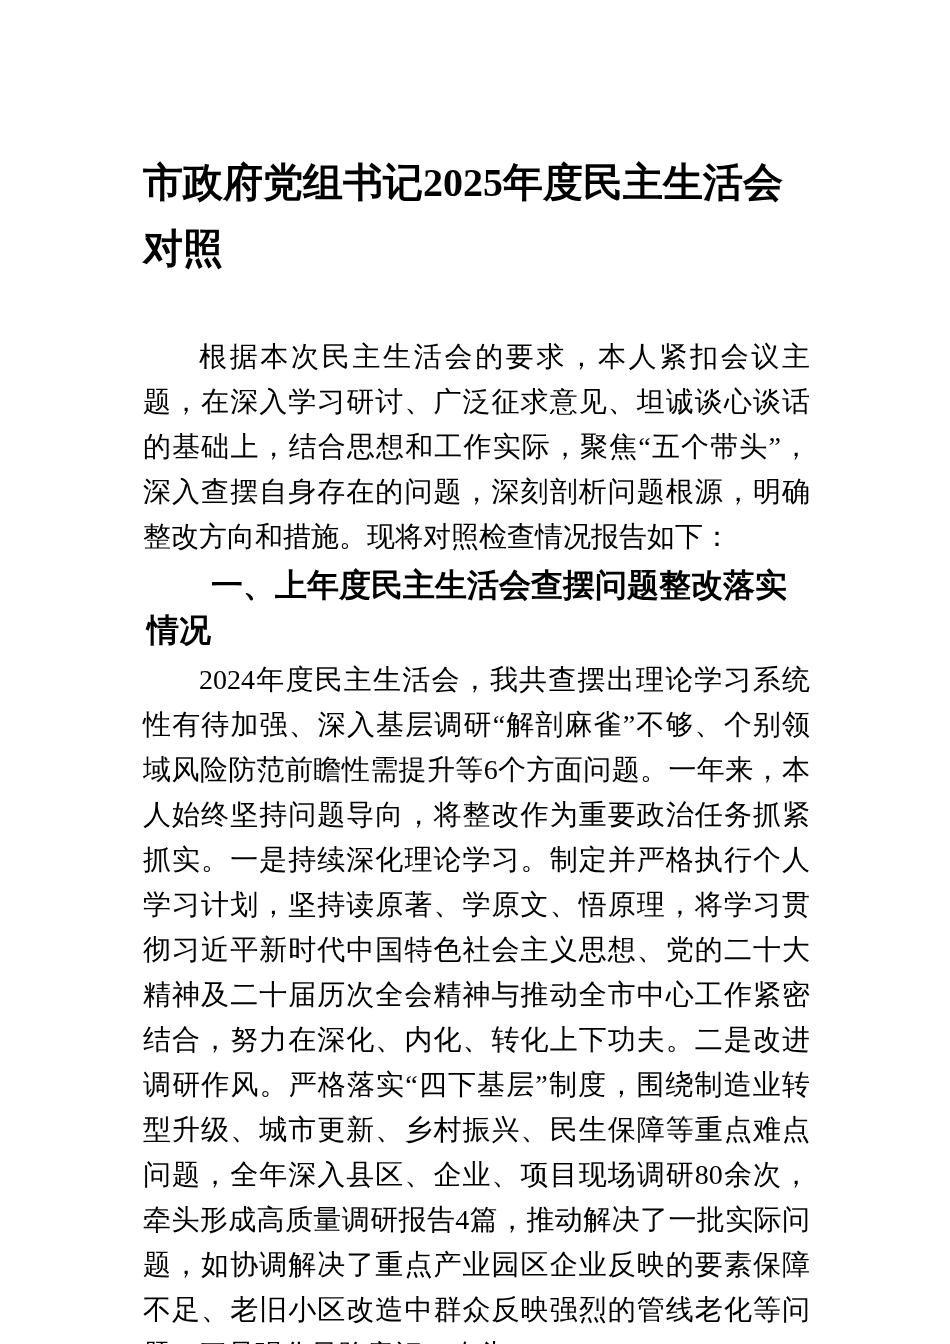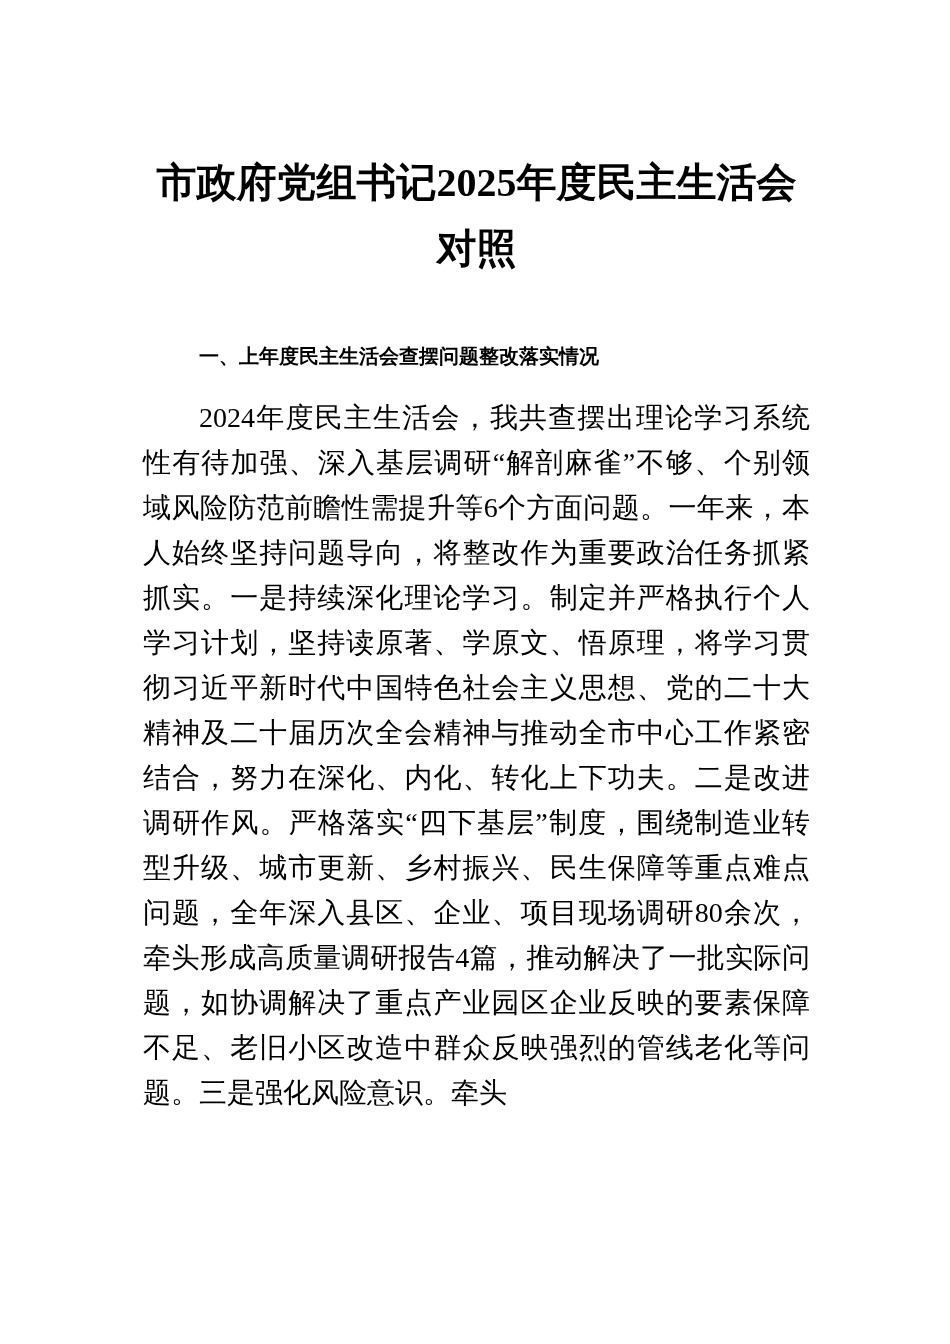--- a/index.html
+++ b/index.html
@@ -19,52 +19,52 @@
     width: 950px;
     height: 1344px;
     padding: 150px 140px 0 143px;
     background: #ffffff;
   }
   .doc-title {
     margin: 0 0 52px 0;
     font-size: 40px;
     line-height: 66px;
     font-weight: bold;
-    text-align: center;
     font-family: "Liberation Serif", "DejaVu Serif", serif;
   }
   .doc-title .title-line {
     display: block;
   }
   .para {
     margin: 0;
     font-size: 28px;
     line-height: 45px;
     text-align: justify;
     text-align-last: left;
     text-indent: 2em;
     font-family: "Liberation Serif", "DejaVu Serif", serif;
     word-break: break-all;
   }
   .section-heading {
-    margin: 16px;
-    font-size: 20px;
+    margin: 4px;
+    font-size: 32px;
     line-height: 45px;
     font-weight: bold;
     text-indent: 2em;
     font-family: "Liberation Sans", "DejaVu Sans", sans-serif;
   }
 </style>
 </head>
 <body>
 
 <div class="page">
 
   <h1 class="doc-title">
     <span class="title-line">市政府党组书记2025年度民主生活会对照</span>
   </h1>
 
+  <p class="para">根据本次民主生活会的要求，本人紧扣会议主题，在深入学习研讨、广泛征求意见、坦诚谈心谈话的基础上，结合思想和工作实际，聚焦“五个带头”，深入查摆自身存在的问题，深刻剖析问题根源，明确整改方向和措施。现将对照检查情况报告如下：</p>
 
   <p class="section-heading">一、上年度民主生活会查摆问题整改落实情况</p>
 
   <p class="para">2024年度民主生活会，我共查摆出理论学习系统性有待加强、深入基层调研“解剖麻雀”不够、个别领域风险防范前瞻性需提升等6个方面问题。一年来，本人始终坚持问题导向，将整改作为重要政治任务抓紧抓实。一是持续深化理论学习。制定并严格执行个人学习计划，坚持读原著、学原文、悟原理，将学习贯彻习近平新时代中国特色社会主义思想、党的二十大精神及二十届历次全会精神与推动全市中心工作紧密结合，努力在深化、内化、转化上下功夫。二是改进调研作风。严格落实“四下基层”制度，围绕制造业转型升级、城市更新、乡村振兴、民生保障等重点难点问题，全年深入县区、企业、项目现场调研80余次，牵头形成高质量调研报告4篇，推动解决了一批实际问题，如协调解决了重点产业园区企业反映的要素保障不足、老旧小区改造中群众反映强烈的管线老化等问题。三是强化风险意识。牵头</p>
 
 </div>
 
 </body></html>

